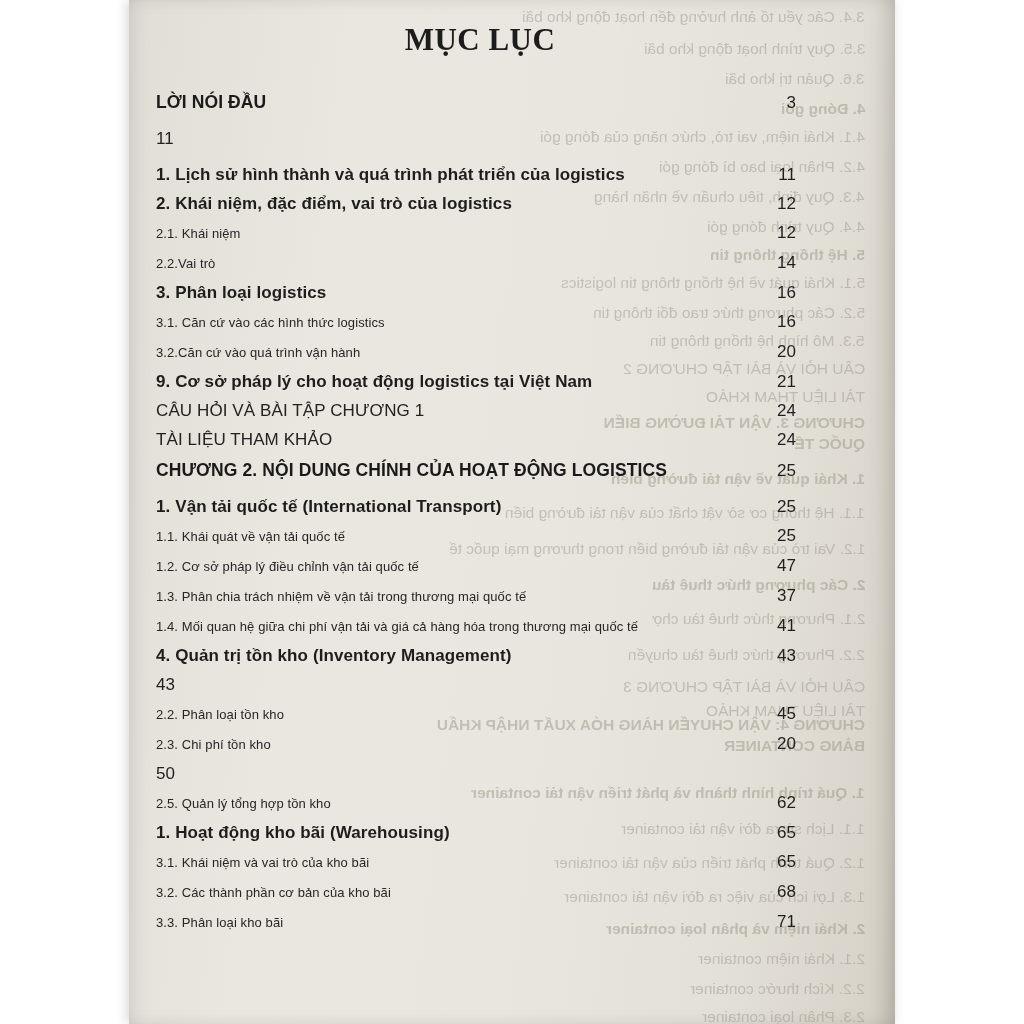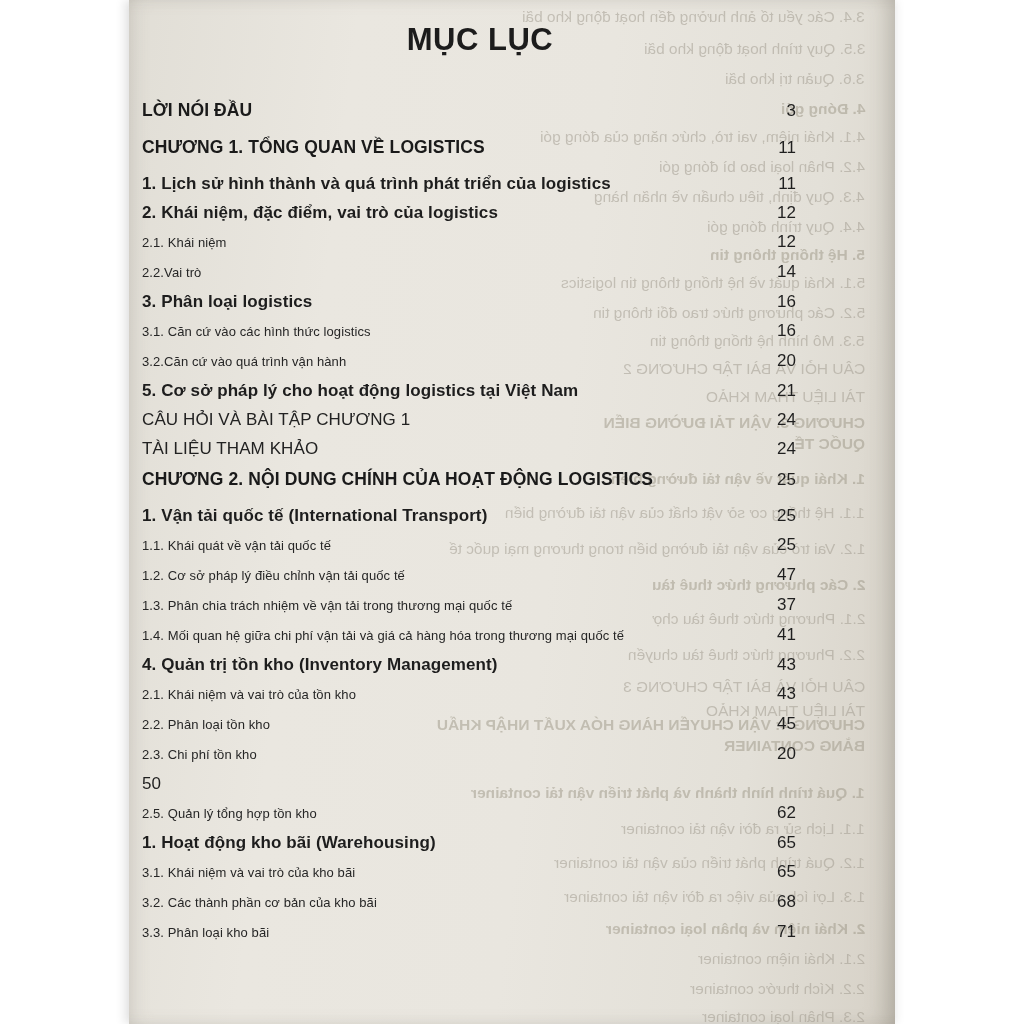--- a/index.html
+++ b/index.html
@@ -25,23 +25,23 @@
     transform:scaleX(-1);transform-origin:center;
     color:#9e988c;opacity:0.50;filter:blur(0.45px);
     font-size:15.5px;line-height:21px;white-space:nowrap;text-align:left;
   }
   .bleed-line.bold{font-weight:700;opacity:0.46;color:#96907f;}
   .bleed-line.wrap{white-space:normal;}
   
   .title{
     position:absolute;top:22px;left:0;width:100%;
     text-align:center;padding-right:64px;box-sizing:border-box;
-    font-size:31px;font-weight:700;letter-spacing:0.5px;color:#1c1c1c;
-  }
-  .toc{position:absolute;left:13px;right:99px;top:92px;margin-top:8px;}
+    font-size:31px;font-weight:700;letter-spacing:0.5px;color:#1c1c1c;font-family:Liberation Serif, serif;
+  }
+  .toc{position:absolute;left:27px;right:99px;top:92px;}
   .toc-row{
     display:flex;justify-content:space-between;align-items:baseline;
     margin-bottom:9px;line-height:20px;color:#262626;
   }
   .toc-row .lab{font-size:13px;letter-spacing:0.1px;padding-right:12px;}
   .toc-row .num{font-size:17px;color:#1f1f1f;flex:0 0 auto;}
   .toc-row.style-chapter{margin-top:10px;margin-bottom:16px;}
   .toc-row.style-chapter .lab{font-weight:700;font-size:17.5px;color:#1a1a1a;}
   .toc-row.style-chapter:first-child{margin-top:0;}
   .toc-row.style-section .lab{font-weight:700;font-size:17px;color:#1d1d1d;}
@@ -85,21 +85,20 @@
       <div class="bleed-line" style="top: 978px;">2.2. Kích thước container</div>
       <div class="bleed-line" style="top: 1006px;">2.3. Phân loại container</div>
     </div>
   <div class="title">MỤC LỤC</div>
   <div class="toc">
       <div class="toc-row style-chapter">
         <span class="lab">LỜI NÓI ĐẦU</span>
         <span class="num">3</span>
       </div>
       <div class="toc-row style-chapter">
-        <span class="lab">CHƯƠNG 1. TỔNG QUAN VỀ LOGISTICS</span>
         <span class="num">11</span>
       </div>
       <div class="toc-row style-section">
         <span class="lab">1. Lịch sử hình thành và quá trình phát triển của logistics</span>
         <span class="num">11</span>
       </div>
       <div class="toc-row style-section">
         <span class="lab">2. Khái niệm, đặc điểm, vai trò của logistics</span>
         <span class="num">12</span>
       </div>
@@ -117,21 +116,21 @@
       </div>
       <div class="toc-row style-sub">
         <span class="lab">3.1. Căn cứ vào các hình thức logistics</span>
         <span class="num">16</span>
       </div>
       <div class="toc-row style-sub">
         <span class="lab">3.2.Căn cứ vào quá trình vận hành</span>
         <span class="num">20</span>
       </div>
       <div class="toc-row style-section">
-        <span class="lab">5. Cơ sở pháp lý cho hoạt động logistics tại Việt Nam</span>
+        <span class="lab">9. Cơ sở pháp lý cho hoạt động logistics tại Việt Nam</span>
         <span class="num">21</span>
       </div>
       <div class="toc-row style-plain">
         <span class="lab">CÂU HỎI VÀ BÀI TẬP CHƯƠNG 1</span>
         <span class="num">24</span>
       </div>
       <div class="toc-row style-plain">
         <span class="lab">TÀI LIỆU THAM KHẢO</span>
         <span class="num">24</span>
       </div>
@@ -157,21 +156,20 @@
       </div>
       <div class="toc-row style-sub">
         <span class="lab">1.4. Mối quan hệ giữa chi phí vận tải và giá cả hàng hóa trong thương mại quốc tế</span>
         <span class="num">41</span>
       </div>
       <div class="toc-row style-section">
         <span class="lab">4. Quản trị tồn kho (Inventory Management)</span>
         <span class="num">43</span>
       </div>
       <div class="toc-row style-sub">
-        <span class="lab">2.1. Khái niệm và vai trò của tồn kho</span>
         <span class="num">43</span>
       </div>
       <div class="toc-row style-sub">
         <span class="lab">2.2. Phân loại tồn kho</span>
         <span class="num">45</span>
       </div>
       <div class="toc-row style-sub">
         <span class="lab">2.3. Chi phí tồn kho</span>
         <span class="num">20</span>
       </div>

